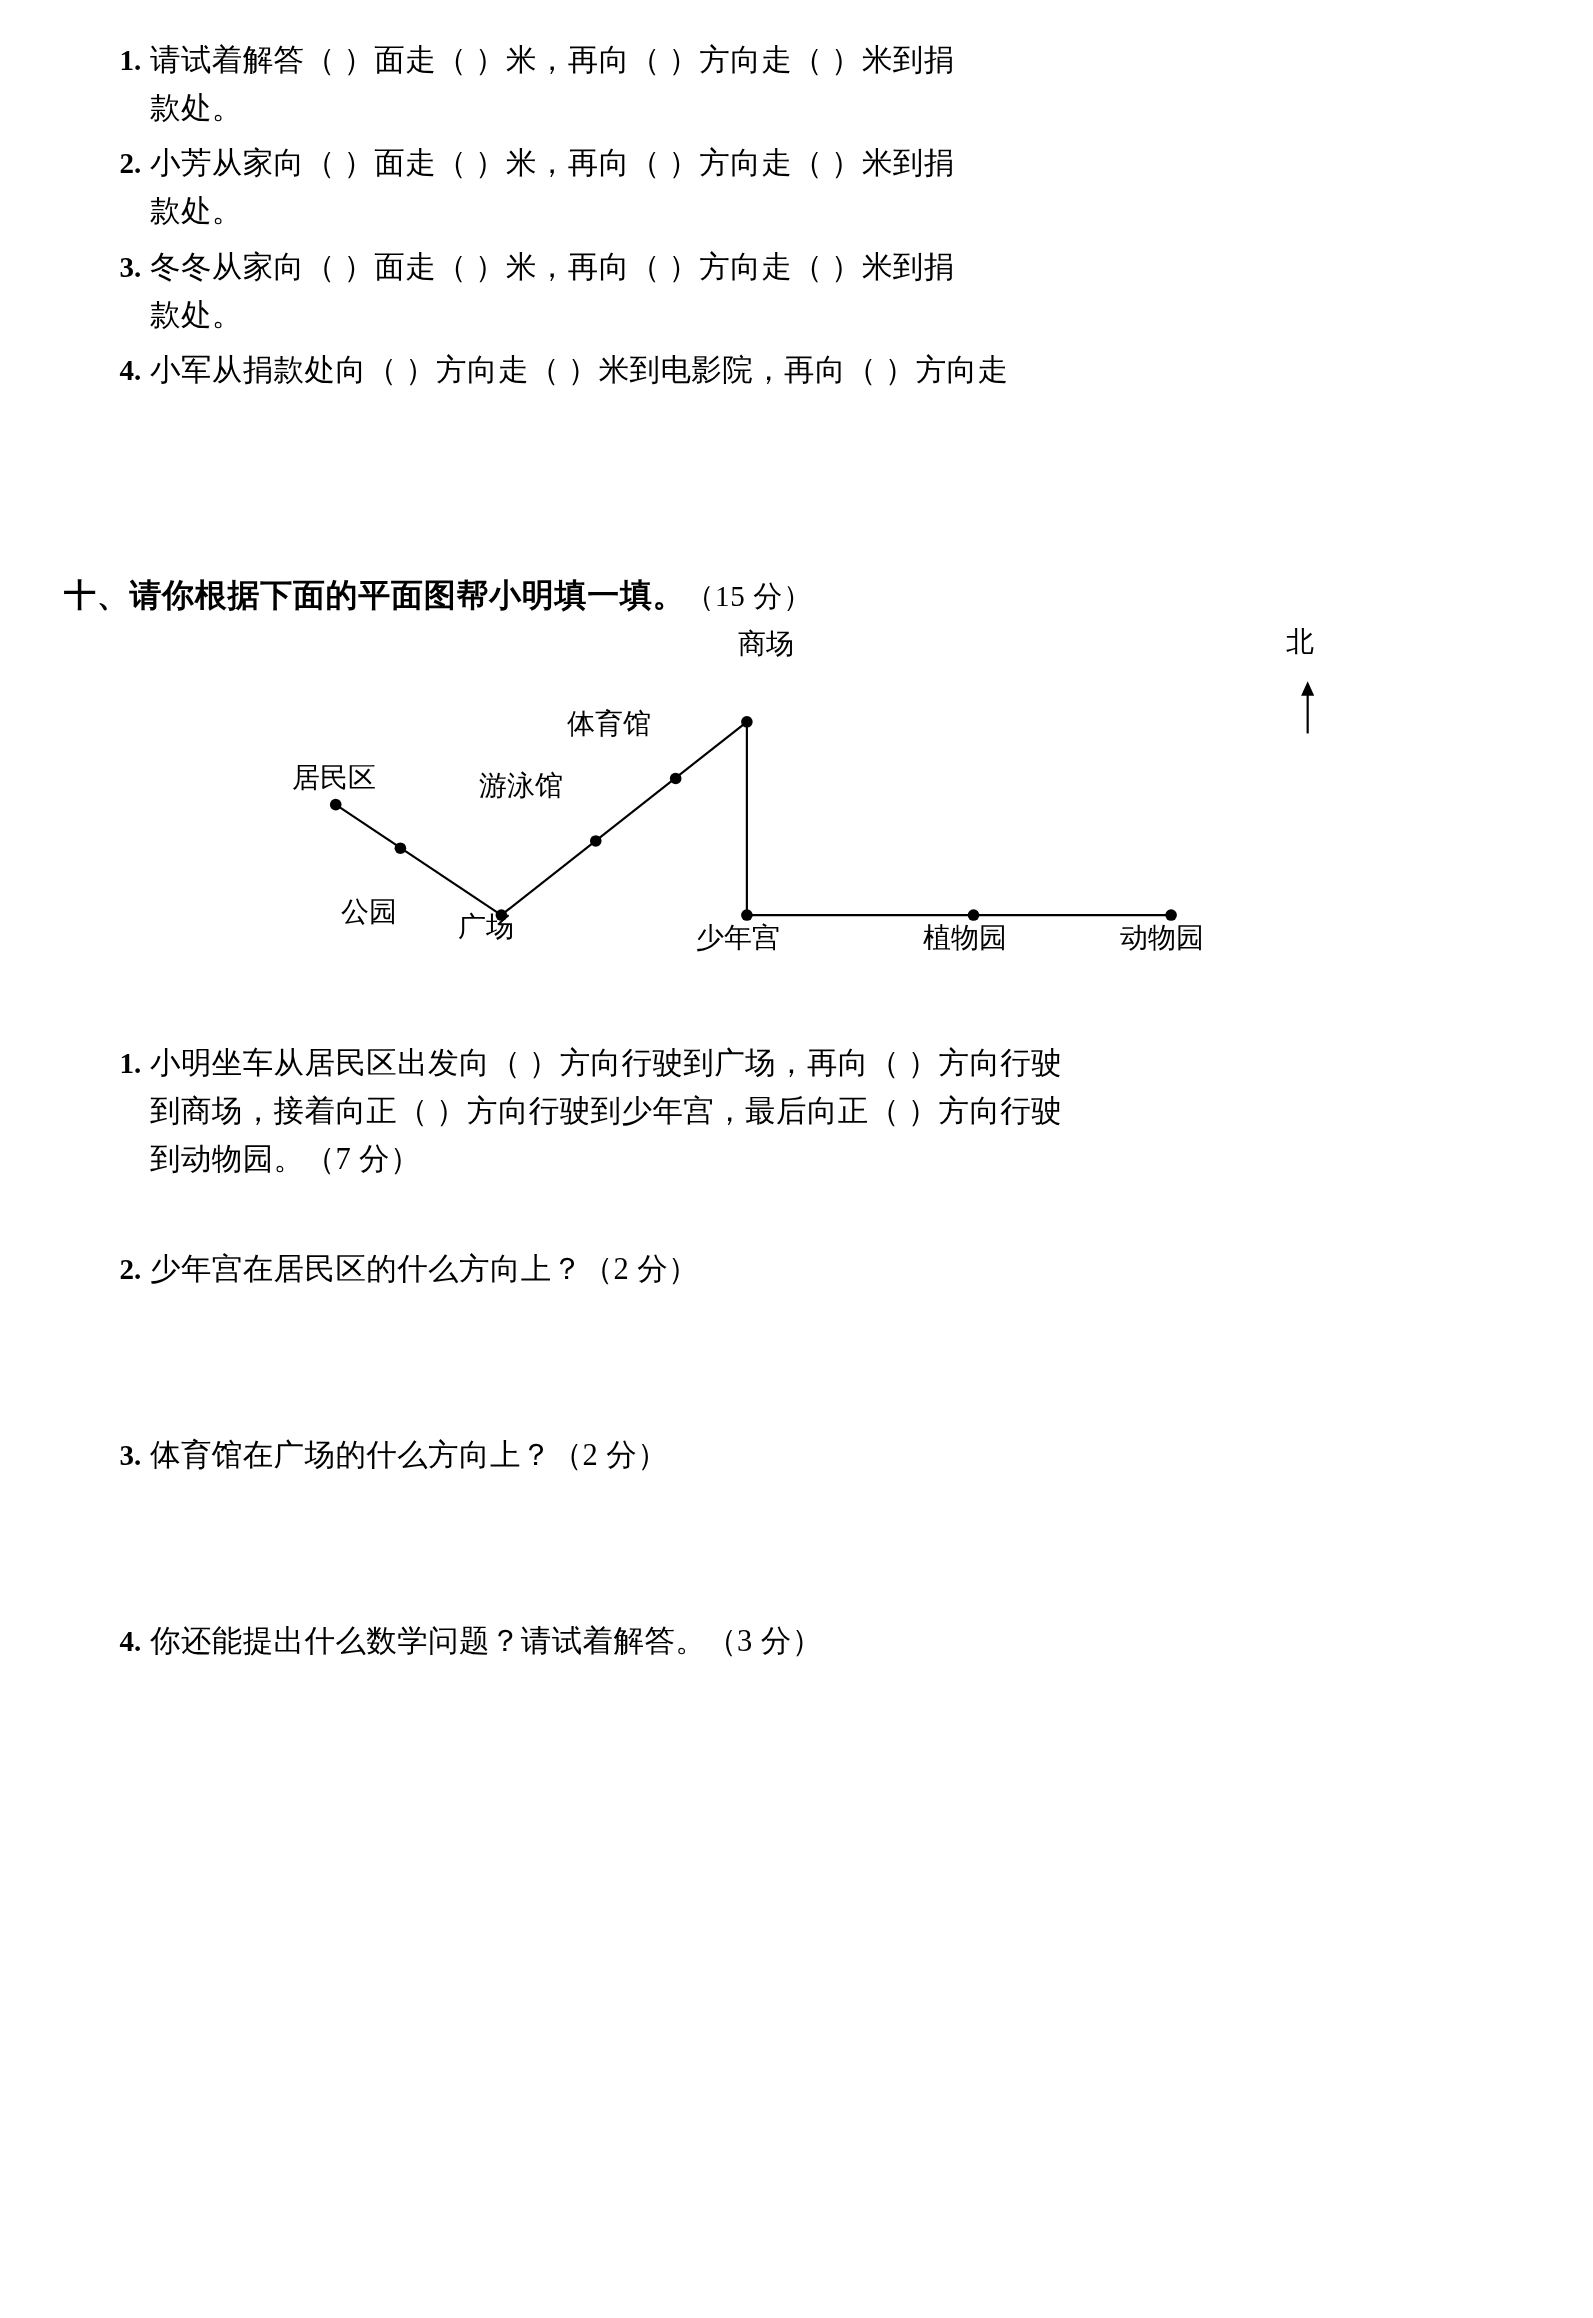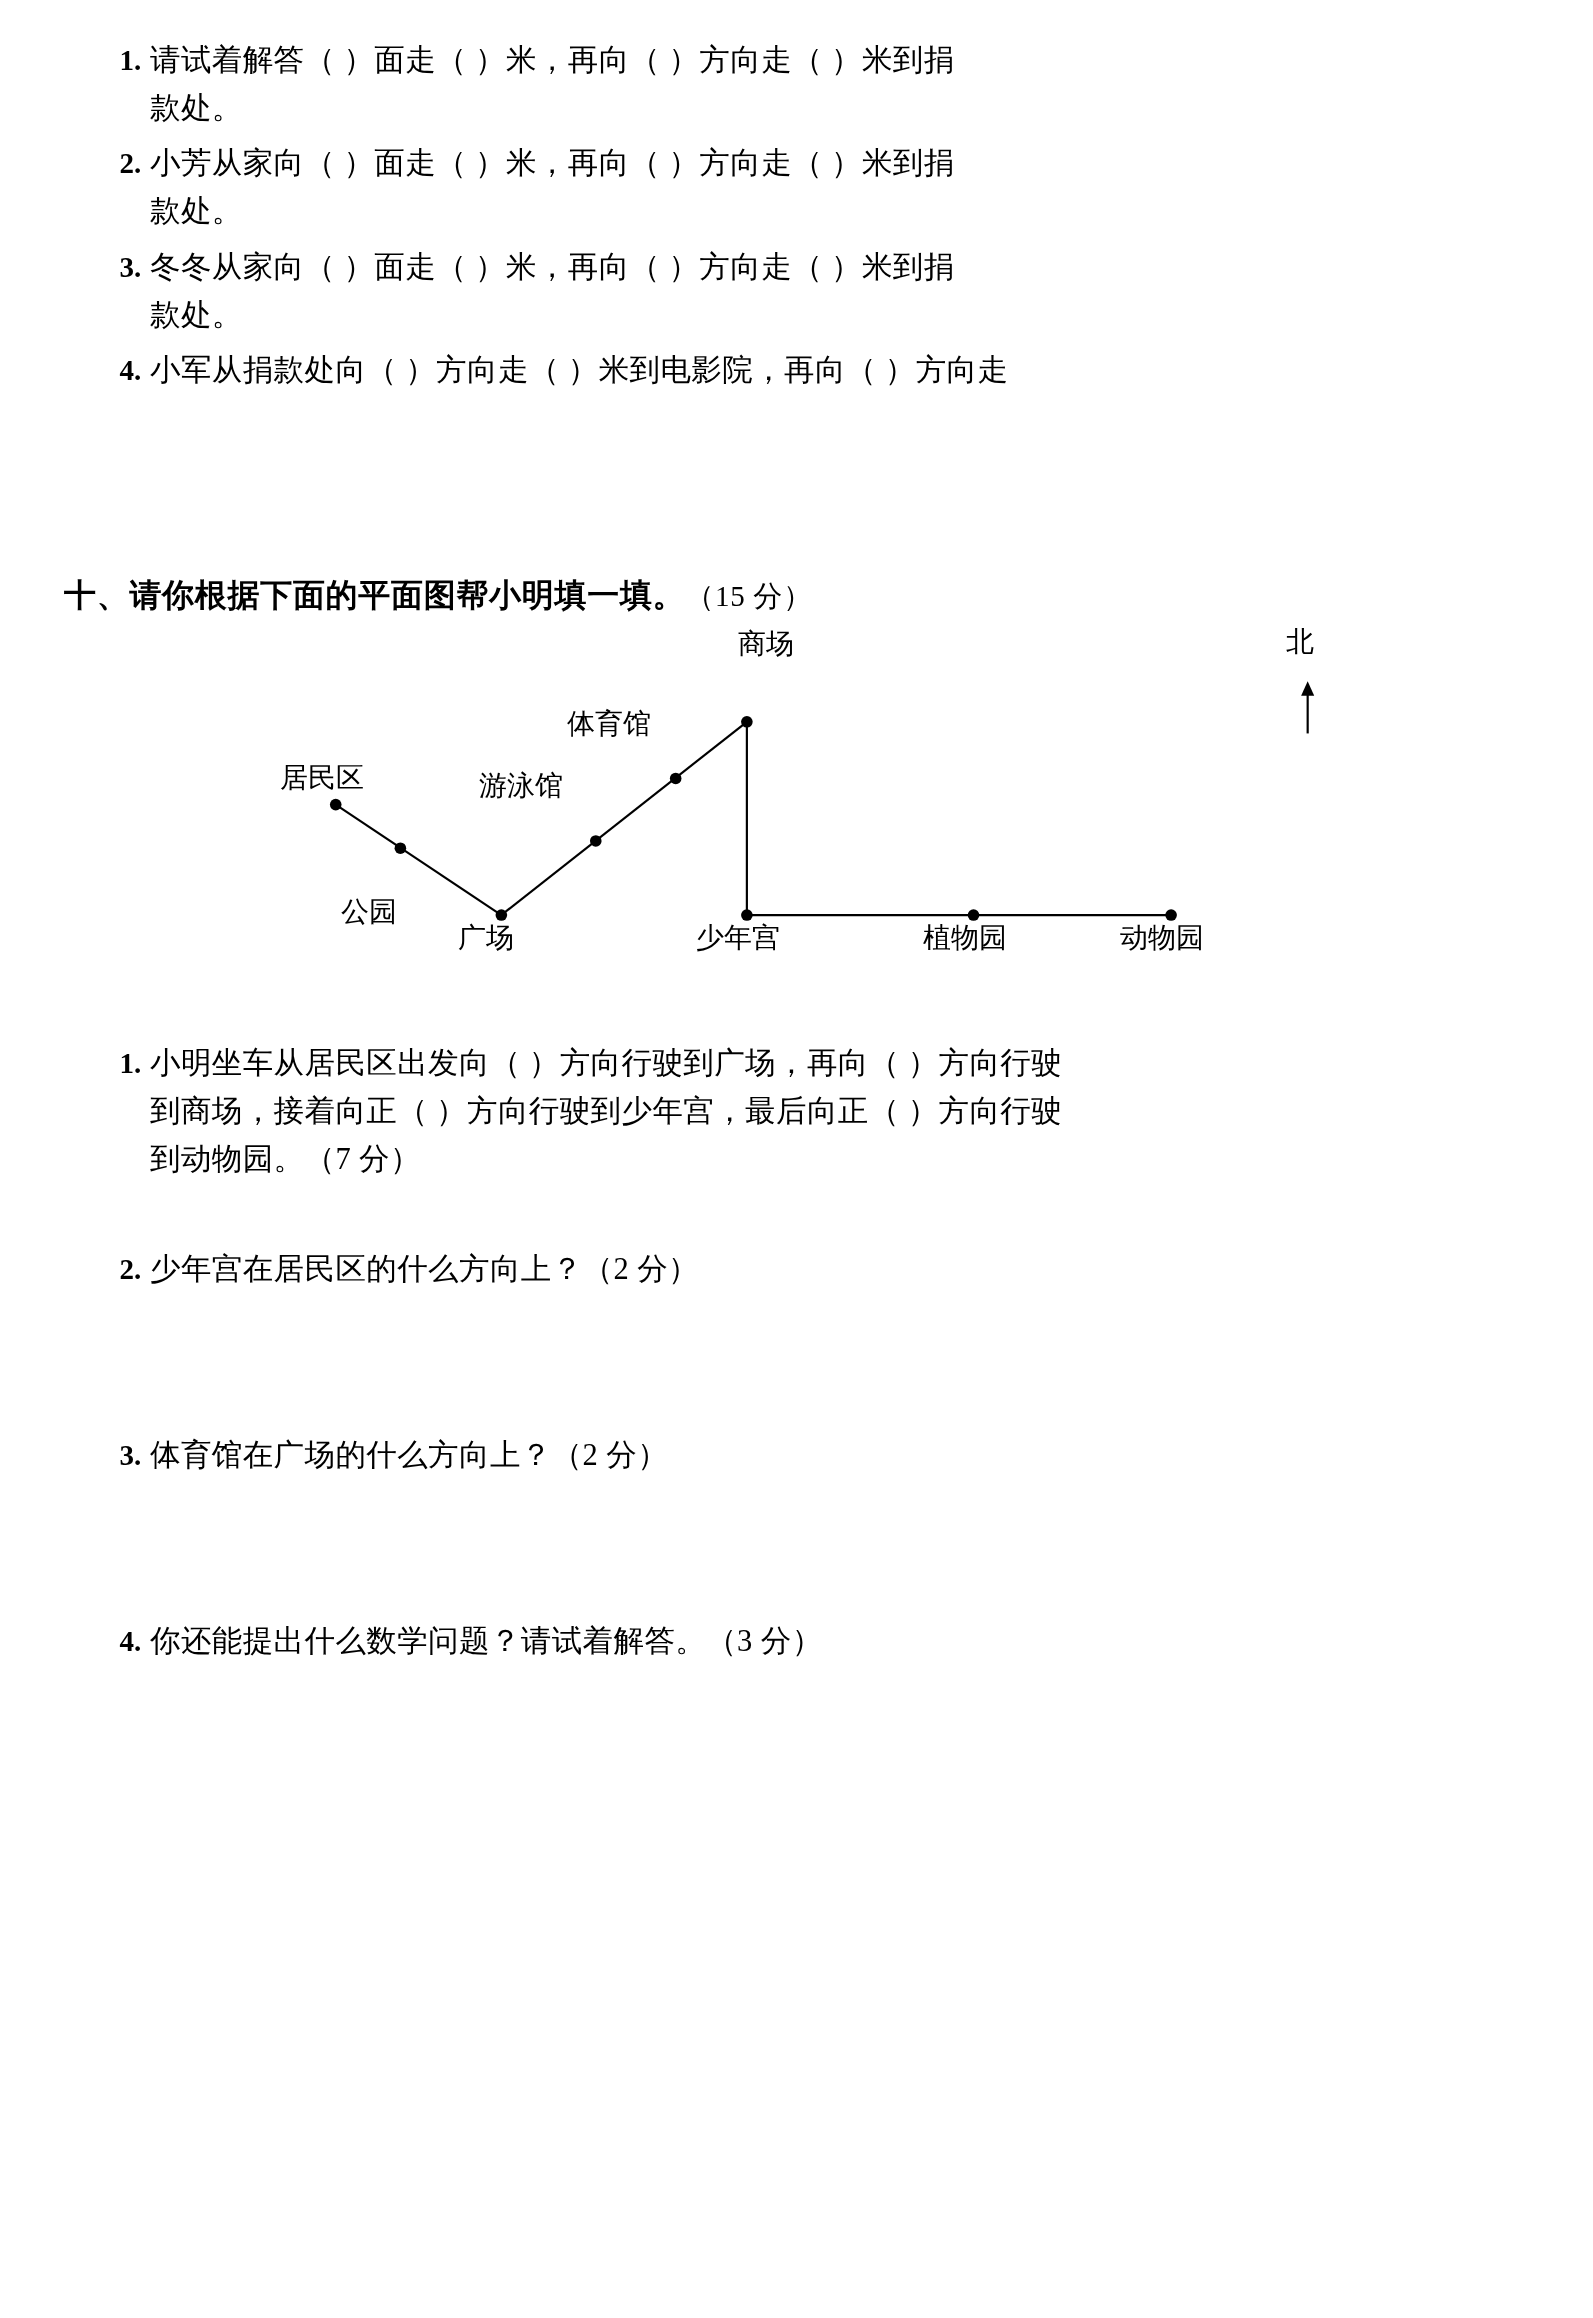--- a/index.html
+++ b/index.html
@@ -164,23 +164,23 @@
       <circle cx="1028" cy="380" r="8" fill="#000"></circle>
       <circle cx="1340" cy="380" r="8" fill="#000"></circle>
       <circle cx="1612" cy="380" r="8" fill="#000"></circle>
 
       <line x1="1800" y1="130" x2="1800" y2="65" stroke="#000" stroke-width="3"></line>
       <polygon points="1800,58 1791,78 1809,78" fill="#000"></polygon>
     </svg>
 
     <span class="fig-label" style="left:1286px; top:-13px;">北</span>
 
-    <span class="fig-label" style="left:280px; top:123px;text-align:center;">居民区</span>
+    <span class="fig-label" style="left:292px; top:123px;text-align:center;">居民区</span>
     <span class="fig-label" style="left:341px; top:218px;margin-top:39px;">公园</span>
-    <span class="fig-label" style="left:458px; top:283px;">广场</span>
+    <span class="fig-label" style="left:458px; top:272px;">广场</span>
     <span class="fig-label" style="left:479px; top:131px;">游泳馆</span>
     <span class="fig-label" style="left:567px; top:69px;">体育馆</span>
     <span class="fig-label" style="left:738px; top:-11px;">商场</span>
     <span class="fig-label" style="left:696px; top:283px;">少年宫</span>
     <span class="fig-label" style="left:923px; top:283px;">植物园</span>
     <span class="fig-label" style="left:1120px; top:283px;">动物园</span>
   </div>
 
   <div class="q-list2">
 

